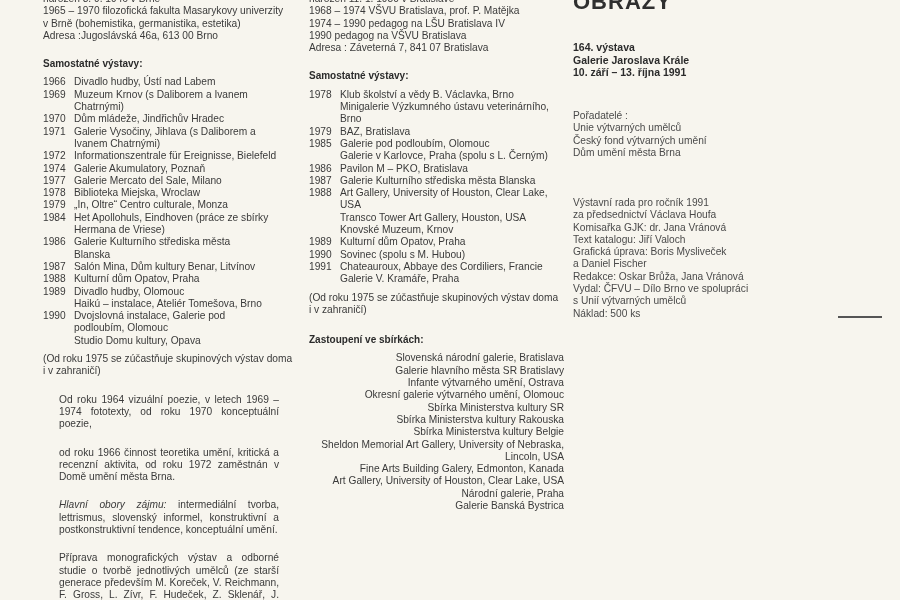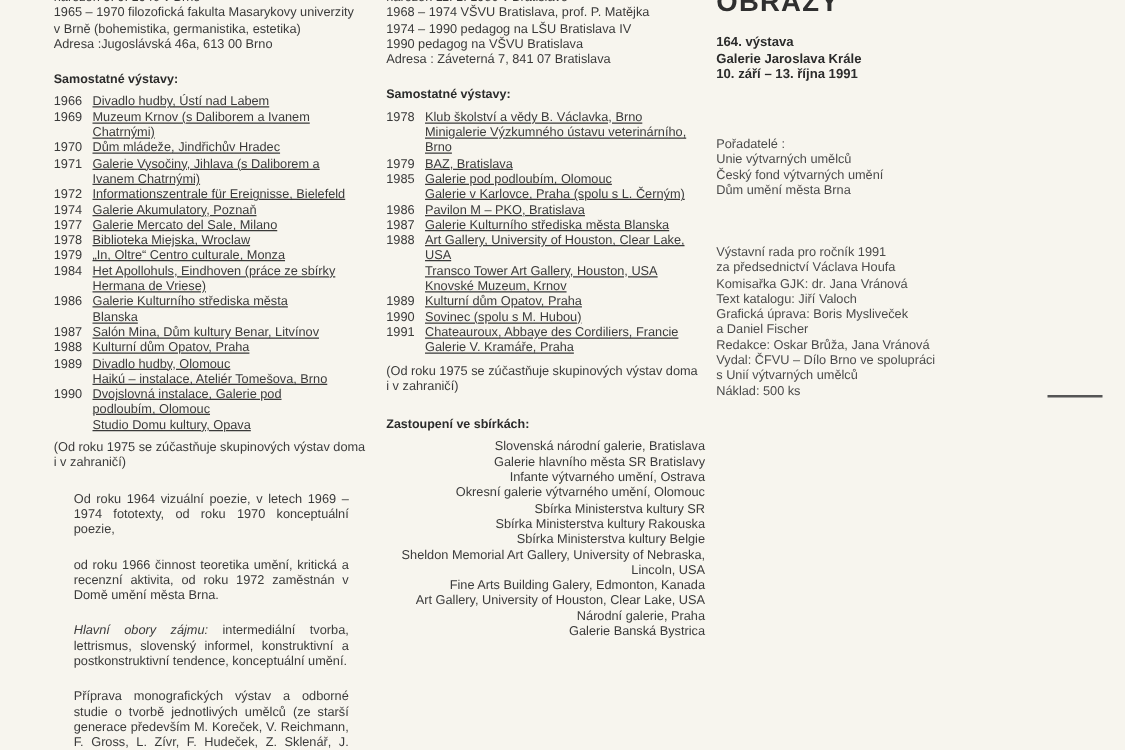--- a/index.html
+++ b/index.html
@@ -36,21 +36,21 @@
     .ex-row {
       display: flex;
     }
     .ex-year {
       width: 31px;
       flex: 0 0 31px;
     }
     .ex-text {
       flex: 1;
     }
-    .ex-text div { white-space: nowrap; text-decoration: underline; }
+    .ex-text div { white-space: nowrap; }
     .note {
       margin-top: 6px;
     }
     .para {
       margin-top: 12px;
       text-align: justify;
       width: 252px;
     }
     .para p { margin: 16px; }
     .italic { font-style: italic; }
@@ -61,21 +61,21 @@
       font-size: 22px;
       letter-spacing: 1px;
       color: #2f2f2f;
       position: absolute;
       top: -11px;
       left: 0;
       line-height: 26px;
     }
     .exh-info {
       position: absolute;
-      top: 28px;
+      top: 41px;
       left: 0;
       font-weight: bold;
       color: #2b2b2b;
       font-size: 10.5px;
       line-height: 12.6px;
     }
     .organizers {
       position: absolute;
       top: 110px;
       left: 0;

